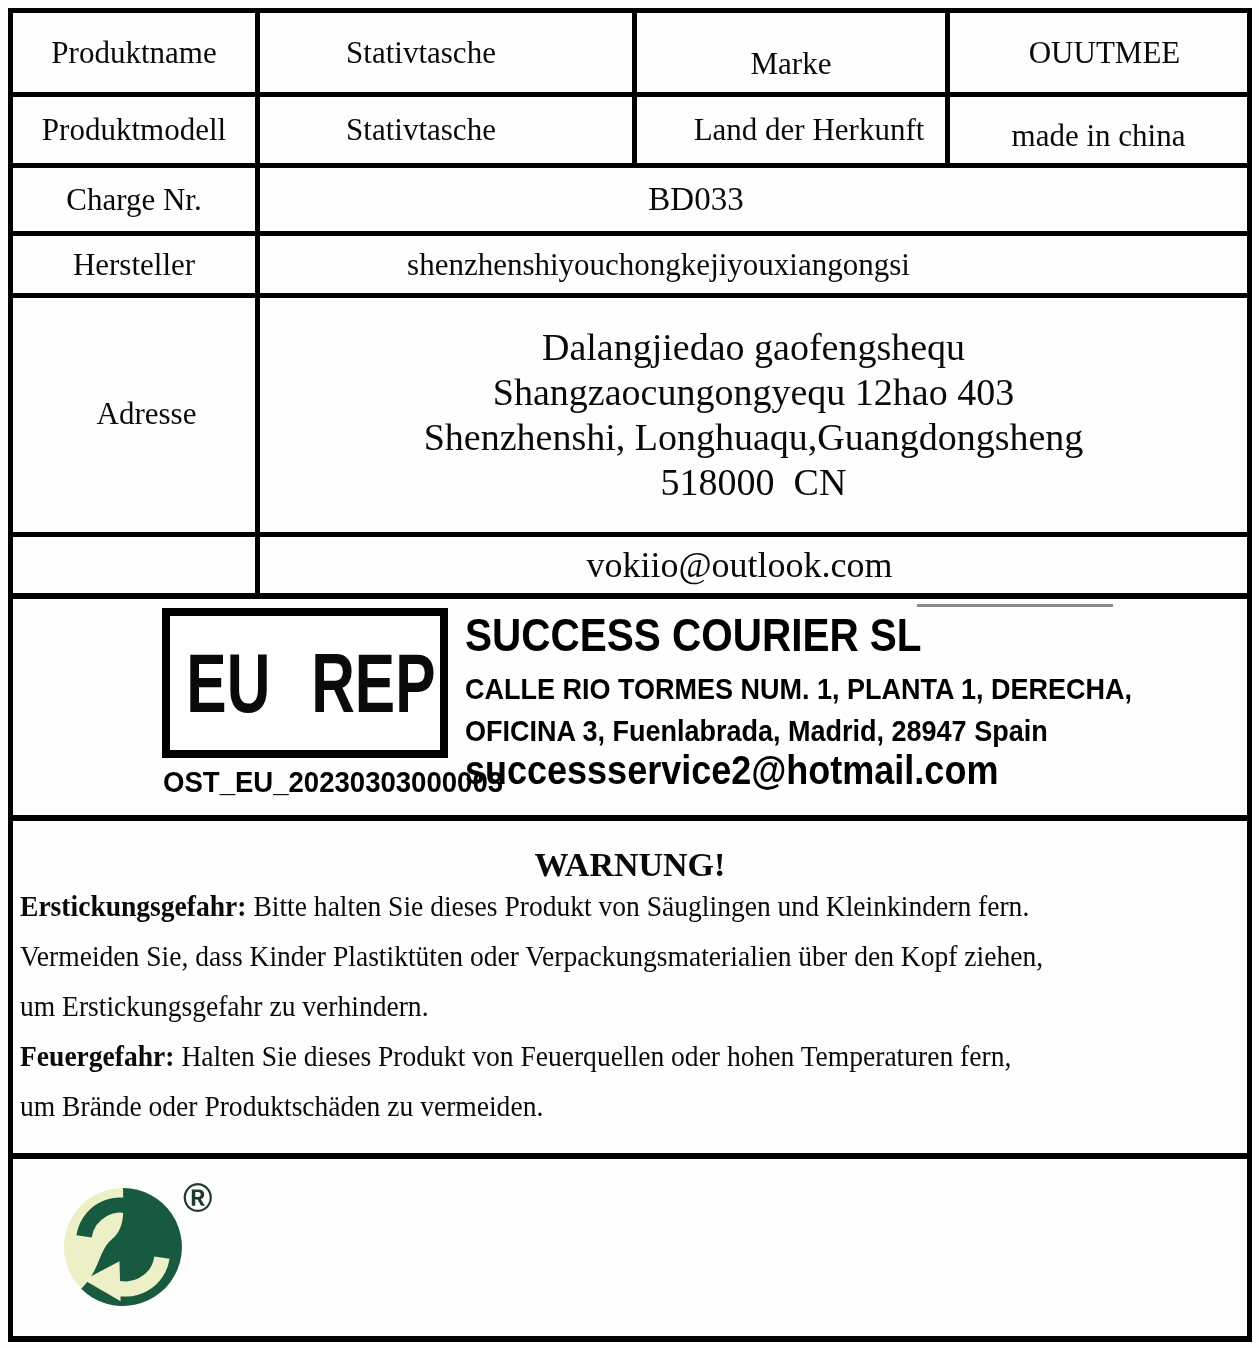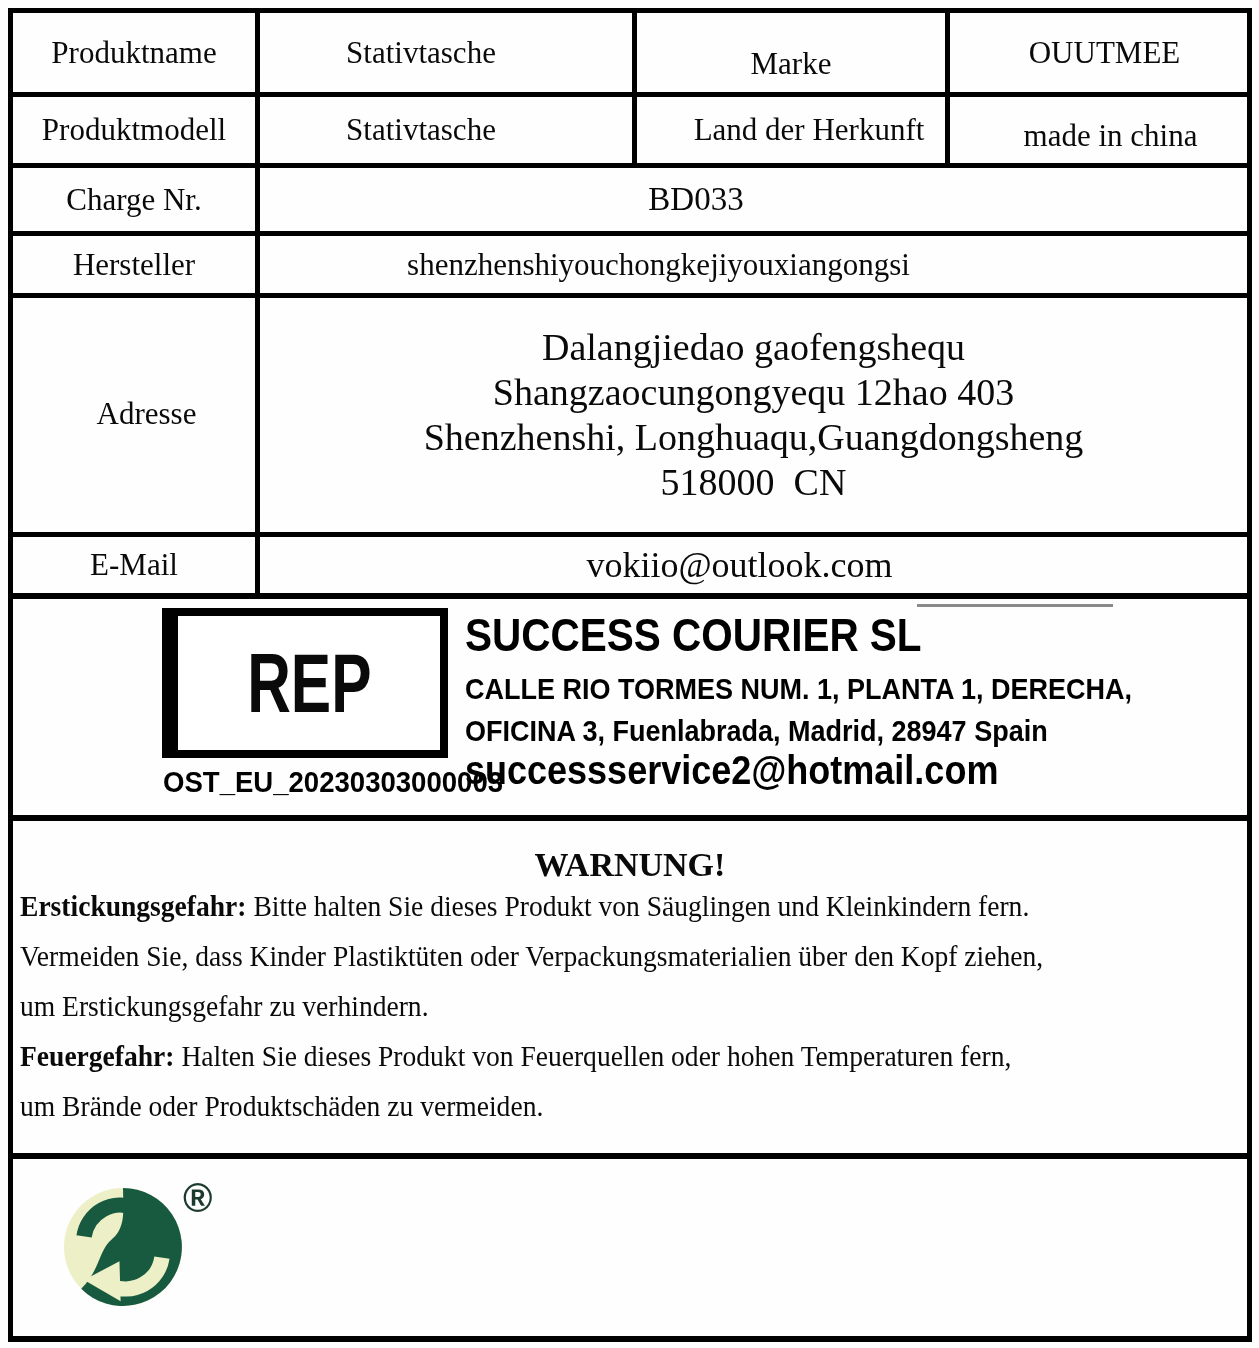--- a/index.html
+++ b/index.html
@@ -81,41 +81,43 @@
   <div class="ln" style="left:945px; top:8px; width:5px; height:160px;"></div>
 
   <div class="cell" style="left:13px; top:13px; width:242px; height:79px; font-size:31px;">Produktname</div>
   <div class="cell" style="left:260px; top:13px; width:372px; height:79px; font-size:31px; padding-right:50px;">Stativtasche</div>
   <div class="cell" style="left:637px; top:13px; width:308px; height:102px; font-size:31px;border-radius:9px;">Marke</div>
   <div class="cell" style="left:950px; top:13px; width:339px; height:79px; font-size:31px; padding-right:30px;">OUUTMEE</div>
 
   <div class="cell" style="left:13px; top:97px; width:242px; height:66px; font-size:31px;">Produktmodell</div>
   <div class="cell" style="left:260px; top:97px; width:372px; height:66px; font-size:31px; padding-right:50px;">Stativtasche</div>
   <div class="cell" style="left:637px; top:97px; width:344px; height:66px; font-size:31px;">Land der Herkunft</div>
-  <div class="cell" style="left:950px; top:97px; width:297px; height:77px; font-size:31px; margin-left:12px;">made in china</div>
+  <div class="cell" style="left:950px; top:97px; width:297px; height:77px; font-size:31px; ">made in china</div>
 
   <div class="cell" style="left:13px; top:168px; width:242px; height:63px; font-size:31px;">Charge Nr.</div>
   <div class="cell" style="left:260px; top:168px; width:987px; height:63px; font-size:33px; padding-right:115px;">BD033</div>
 
   <div class="cell" style="left:260px; top:236px; width:987px; height:57px; font-size:31px; padding-right:190px;">shenzhenshiyouchongkejiyouxiangongsi</div>
   <div class="cell" style="left:13px; top:236px; width:242px; height:57px; font-size:31px;">Hersteller</div>
 
   <div class="cell" style="left:13px; top:298px; width:242px; height:232px; font-size:31px;padding-left:25px;">Adresse</div>
   <div class="addr-block" style="left:260px; top:298px; width:987px; height:234px;">
     <div class="addr-line">Dalangjiedao gaofengshequ</div>
     <div class="addr-line">Shangzaocungongyequ 12hao 403</div>
     <div class="addr-line">Shenzhenshi, Longhuaqu,Guangdongsheng</div>
     <div class="addr-line">518000  CN</div>
   </div>
 
-  <div class="cell" style="left:13px; top:537px; width:242px; height:56px; font-size:31px;">E-Mail</div>
   <div class="cell" style="left:260px; top:537px; width:987px; height:56px; font-size:36px; padding-right:28px;">vokiio@outlook.com</div>
 
   <div class="grayline"></div>
   <div class="eubox">
+    <div class="bcell">
+        <span>EU</span>
+      </div>
     <div class="bdiv"></div>
     <div class="bcell">
         <span>REP</span>
       </div>
   </div>
   <div class="sans fit" style="left:465px; top:608px; font-size:46px; transform:scaleX(0.88);">SUCCESS COURIER SL</div>
   <div class="sans fit" style="left:465px; top:672px; font-size:30px; transform:scaleX(0.9);">CALLE RIO TORMES NUM. 1, PLANTA 1, DERECHA,</div>
   <div class="sans fit" style="left:465px; top:714px; font-size:30px; transform:scaleX(0.9);">OFICINA 3, Fuenlabrada, Madrid, 28947 Spain</div>
   <div class="sans fit" style="left:465px; top:748px; font-size:40px; transform:scaleX(0.9);">successservice2@hotmail.com</div>
   <div class="sans fit" style="left:163px; top:766px; font-size:29px; transform:scaleX(0.95);">OST_EU_20230303000003</div>

